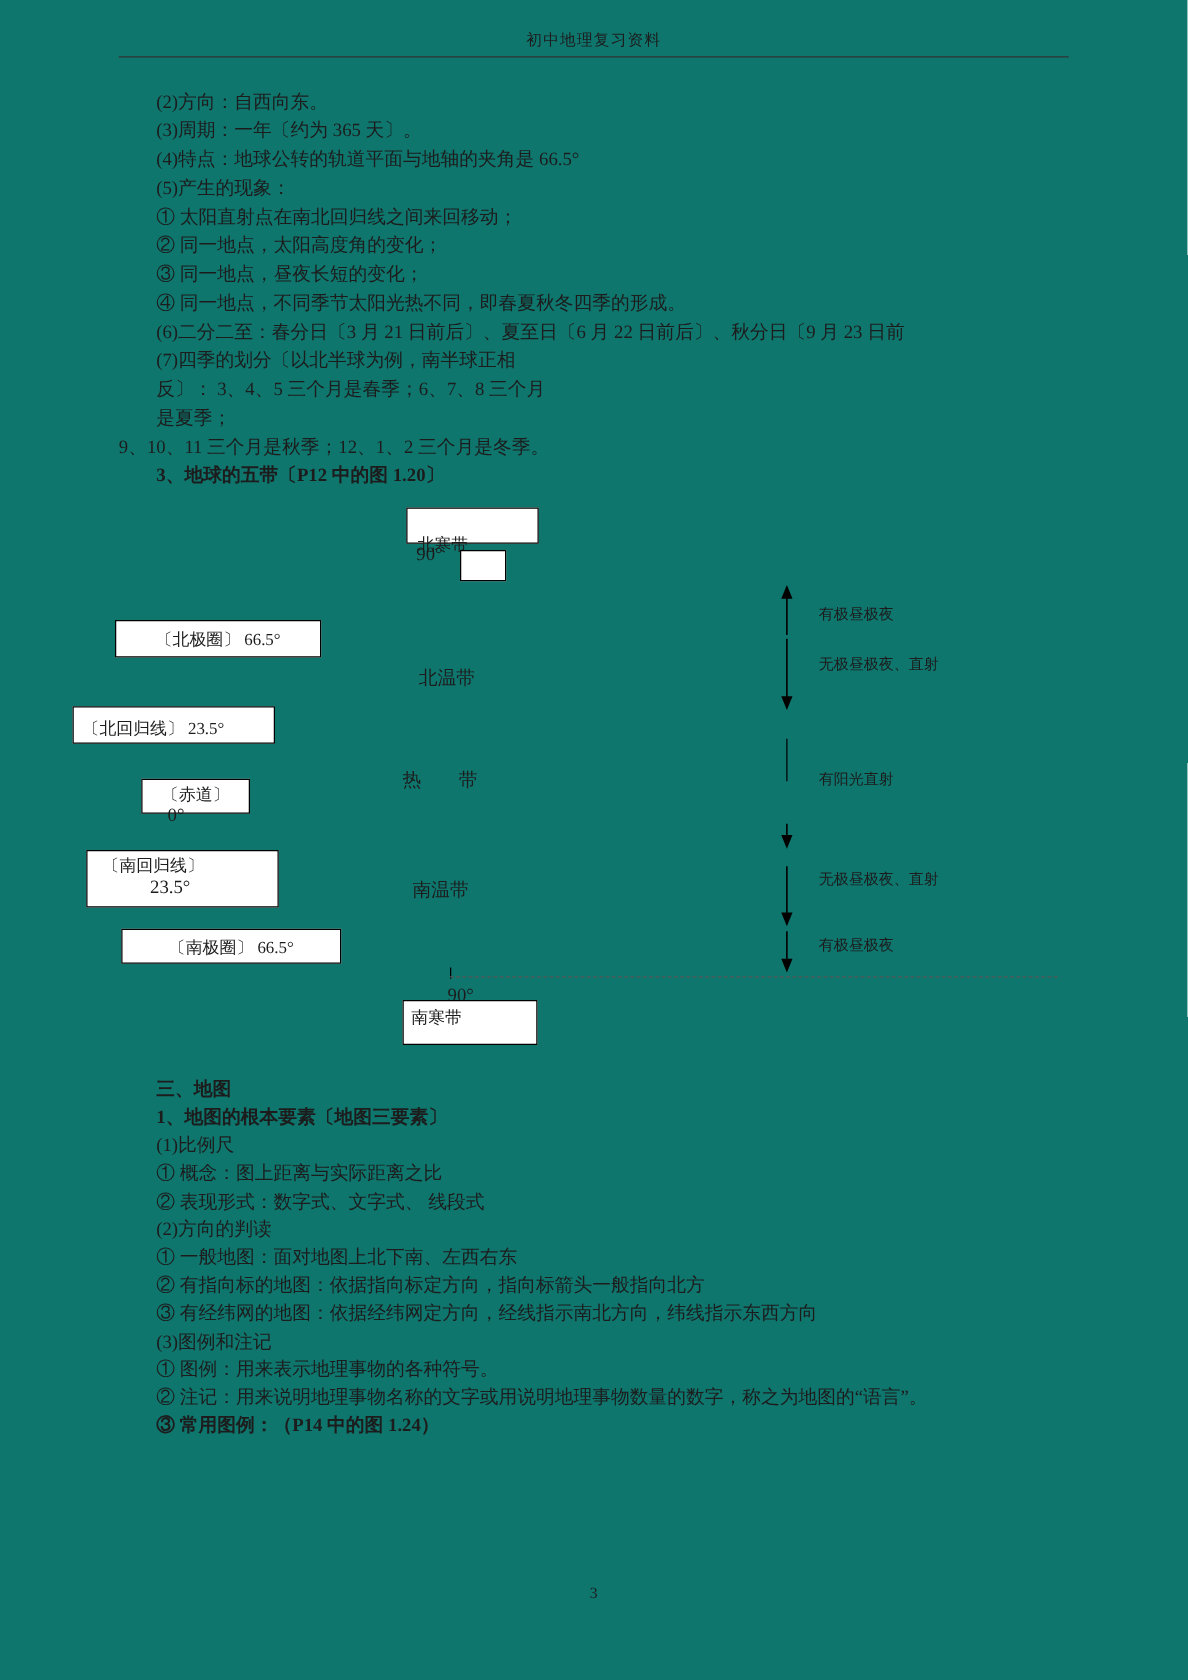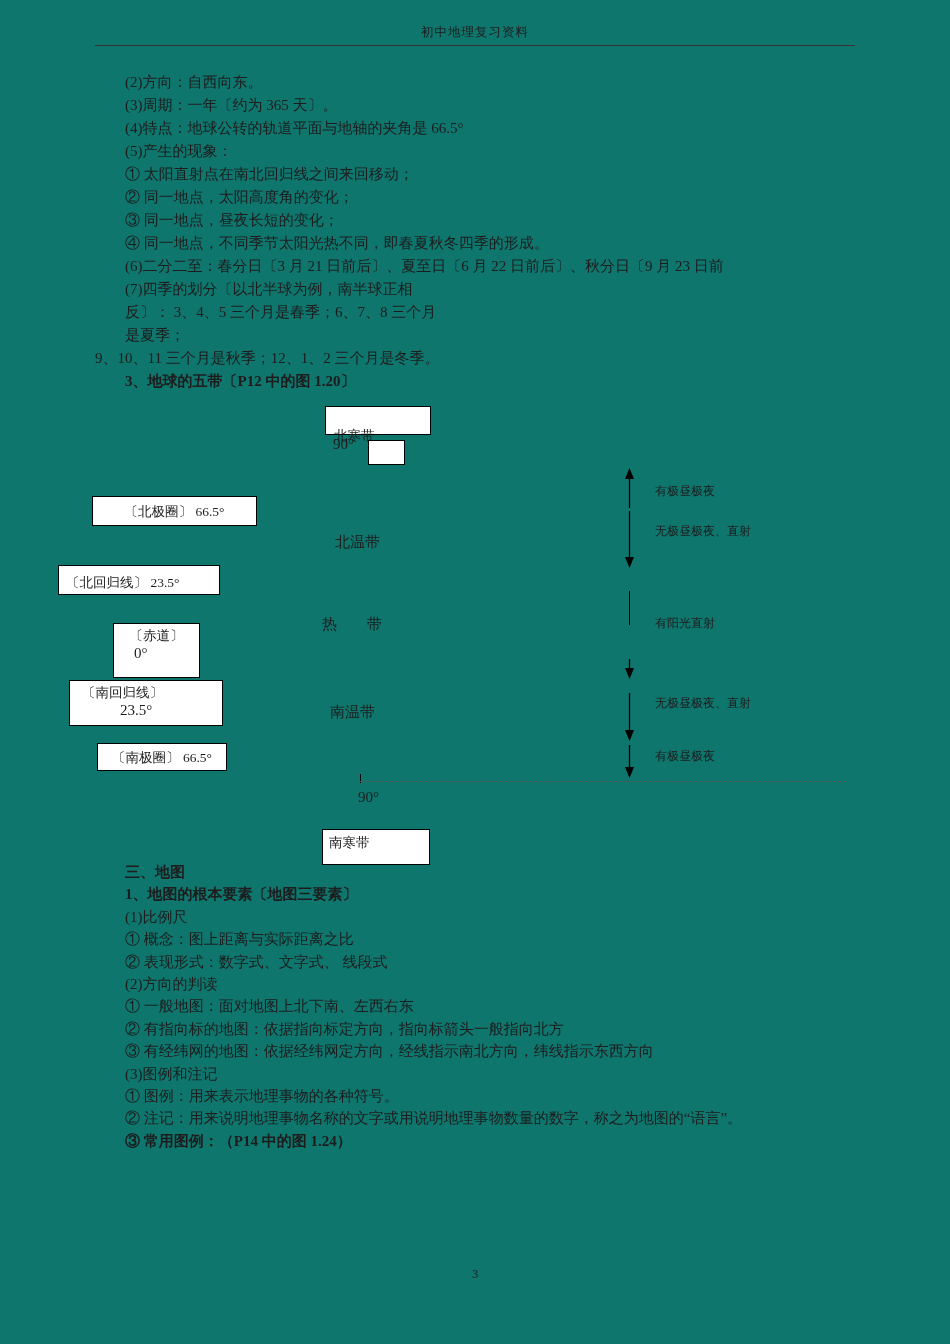--- a/index.html
+++ b/index.html
@@ -76,41 +76,41 @@
     </div>
 
     <div class="dlabel zone" style="left:335px;top:140px;">北温带</div>
 
     <div class="dbox" style="left:58px;top:172px;width:162px;height:30px;padding:8px 0 0 7px;">
       <span>〔北回归线〕 23.5°</span>
     </div>
 
     <div class="dlabel zone" style="left:322px;top:222px;">热　　带</div>
 
-    <div class="dbox center" style="left:113px;top:230px;width:87px;height:55px;padding-top:3px;">
+    <div class="dbox center" style="left:113px;top:230px;width:87px;height:28px;padding-top:3px;">
       <div>〔赤道〕</div>
       <div class="deg" style="text-align:left;padding-left:20px;">0°</div>
     </div>
 
     <div class="dbox" style="left:58px;top:287px;width:154px;height:46px;padding-top:3px;margin-left:11px;">
       <div style="padding-left:12px;">〔南回归线〕</div>
       <div class="deg" style="padding-left:50px;">23.5°</div>
     </div>
 
     <div class="dlabel zone" style="left:330px;top:310px;font-family:Liberation Serif, serif;">南温带</div>
 
-    <div class="dbox center" style="left:97px;top:350px;width:130px;height:28px;padding-top:5px;">
+    <div class="dbox center" style="left:97px;top:350px;width:176px;height:28px;padding-top:5px;">
       <span>〔南极圈〕 66.5°</span>
     </div>
 
     <div class="vline" style="left:360px;top:381px;height:9px;"></div>
     <div class="dash" style="left:360px;top:388px;width:486px;"></div>
     <div class="dlabel deg" style="left:358px;top:396px;">90°</div>
 
-    <div class="dbox" style="left:322px;top:436px;width:108px;height:36px;padding:4px 0 0 6px;">
+    <div class="dbox" style="left:322px;top:407px;width:108px;height:36px;padding:4px 0 0 6px;">
       <span>南寒带</span>
     </div>
 
     <svg class="arr" style="left:623px;top:75px;" width="13" height="40">
       <line x1="6.5" y1="9" x2="6.5" y2="40" stroke="#000" stroke-width="1.3"></line>
       <polygon points="6.5,0 2,11 11,11" fill="#000"></polygon>
     </svg>
     <div class="dlabel" style="left:655px;top:90px;">有极昼极夜</div>
 
     <svg class="arr" style="left:623px;top:118px;" width="13" height="57">

